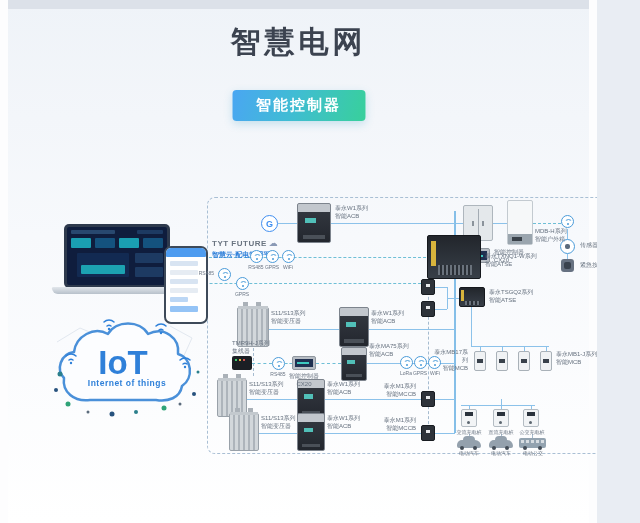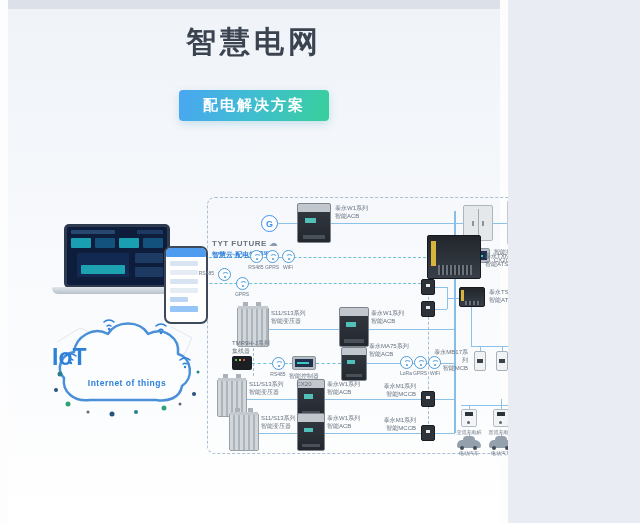--- a/index.html
+++ b/index.html
@@ -1,17 +1,17 @@
 <!DOCTYPE html>
 <html><head>
 <meta charset="utf-8">
 <style>
   html,body{margin:0;padding:0;}
   body{font-family:"Liberation Sans","DejaVu Sans",sans-serif;background:#e9edf3;}
-  #app{position:relative;width:508px;height:523px;overflow:hidden;
+  #app{position:relative;width:597px;height:523px;overflow:hidden;
        background:linear-gradient(180deg,#eff3f8 0%,#f7f9fc 45%,#ffffff 100%);}
   .edge-strip{position:absolute;top:0;bottom:0;width:8px;background:#fdfdfe;}
   .top-strip{position:absolute;left:8px;right:8px;top:0;height:9px;background:#dce1e9;}
 
   
   .page-title{position:absolute;left:0;right:0;top:22px;text-align:center;
               font-size:30px;font-weight:800;color:#3c4350;letter-spacing:4px;}
   .badge{position:absolute;left:50%;top:90px;transform:translateX(-50%);
          padding:6px 24px;border-radius:4px;color:#fff;font-size:15px;font-weight:700;
          letter-spacing:2px;background:linear-gradient(105deg,#4aa6f2 0%,#40bcd4 45%,#38d09b 100%);
@@ -103,34 +103,34 @@
   .laptop-base{position:absolute;left:52px;top:287px;width:130px;height:7px;z-index:2;
                background:linear-gradient(180deg,#e2e7ec,#b7c0ca);border-radius:2px 2px 10px 10px;}
   .phone{position:absolute;left:164px;top:246px;width:40px;height:74px;background:#fff;
          border:2px solid #3e4a59;border-radius:7px;z-index:3;overflow:hidden;}
   .brand{position:absolute;left:212px;top:238px;font-size:8px;font-weight:700;color:#6a7480;letter-spacing:.5px;z-index:2;}
   .cloud-glyph::after{content:"☁";color:#8a99b5;font-size:9px;margin-left:2px;}
   .platform{position:absolute;left:212px;top:250px;font-size:7px;font-weight:700;color:#2e7fd9;z-index:2;}
 
   
   .iot-wrap{position:absolute;left:52px;top:312px;width:150px;height:110px;}
-  .iot-title{position:absolute;left:0;right:8px;top:32px;font-size:23px;font-weight:800;color:#2f80d9;}
+  .iot-title{position:absolute;left:0;right:8px;top:32px;text-align:center;font-size:33px;font-weight:800;color:#2f80d9;}
   .iot-sub{position:absolute;left:0;right:0;top:66px;text-align:center;font-size:8.5px;font-weight:700;
            color:#2f80d9;letter-spacing:.5px;}
 </style>
 </head>
 <body>
 
 <div id="app">
   <div class="edge-strip" style="left:0;"></div>
   <div class="edge-strip" style="right:0;"></div>
   <div class="top-strip"></div>
 
   <div class="page-title">智慧电网</div>
-  <div class="badge">配电解决方案</div>
+  <div class="badge">智能控制器</div>
 
   <div class="laptop-screen">
     <div class="laptop-inner">
       <span class="scr" style="left:4px;top:3px;width:44px;height:4px;background:#28486f;"></span>
       <span class="scr" style="left:70px;top:3px;width:26px;height:4px;background:#1d3a62;"></span>
       <span class="scr" style="left:4px;top:11px;width:20px;height:10px;background:#1a9fb2;"></span>
       <span class="scr" style="left:28px;top:11px;width:20px;height:10px;background:#14527e;"></span>
       <span class="scr" style="left:52px;top:11px;width:20px;height:10px;background:#1a9fb2;"></span>
       <span class="scr" style="left:76px;top:11px;width:20px;height:10px;background:#14527e;"></span>
       <span class="scr" style="left:10px;top:26px;width:52px;height:24px;background:#122a52;"></span>

